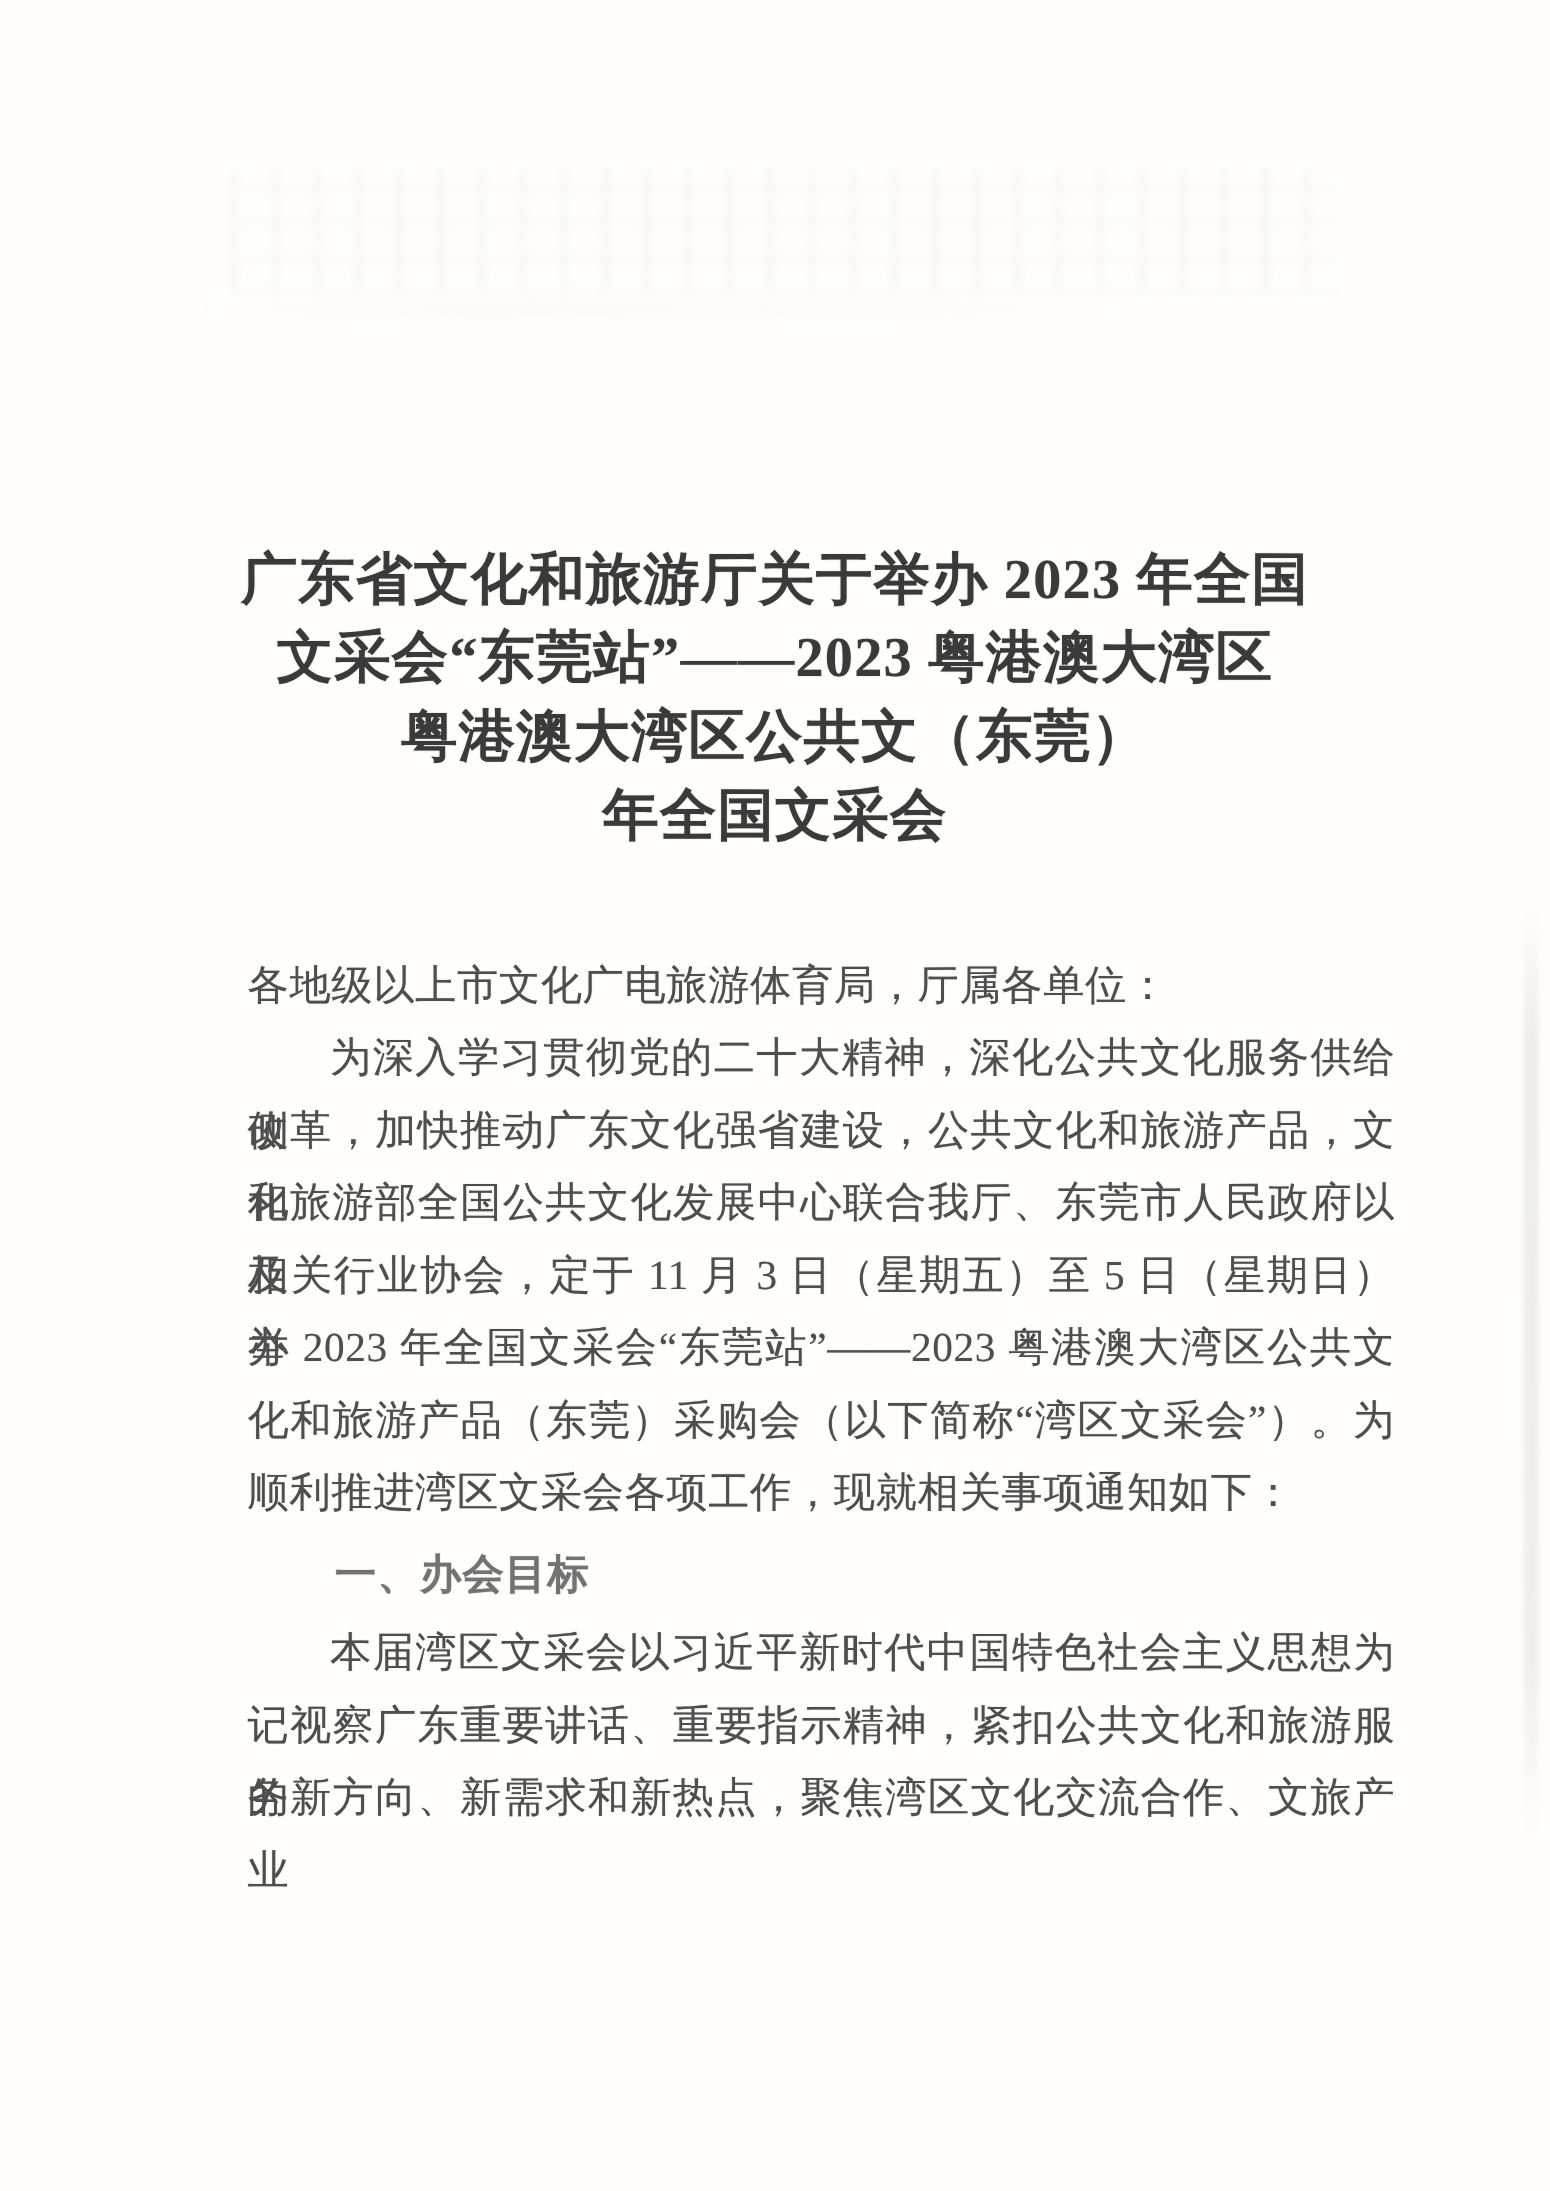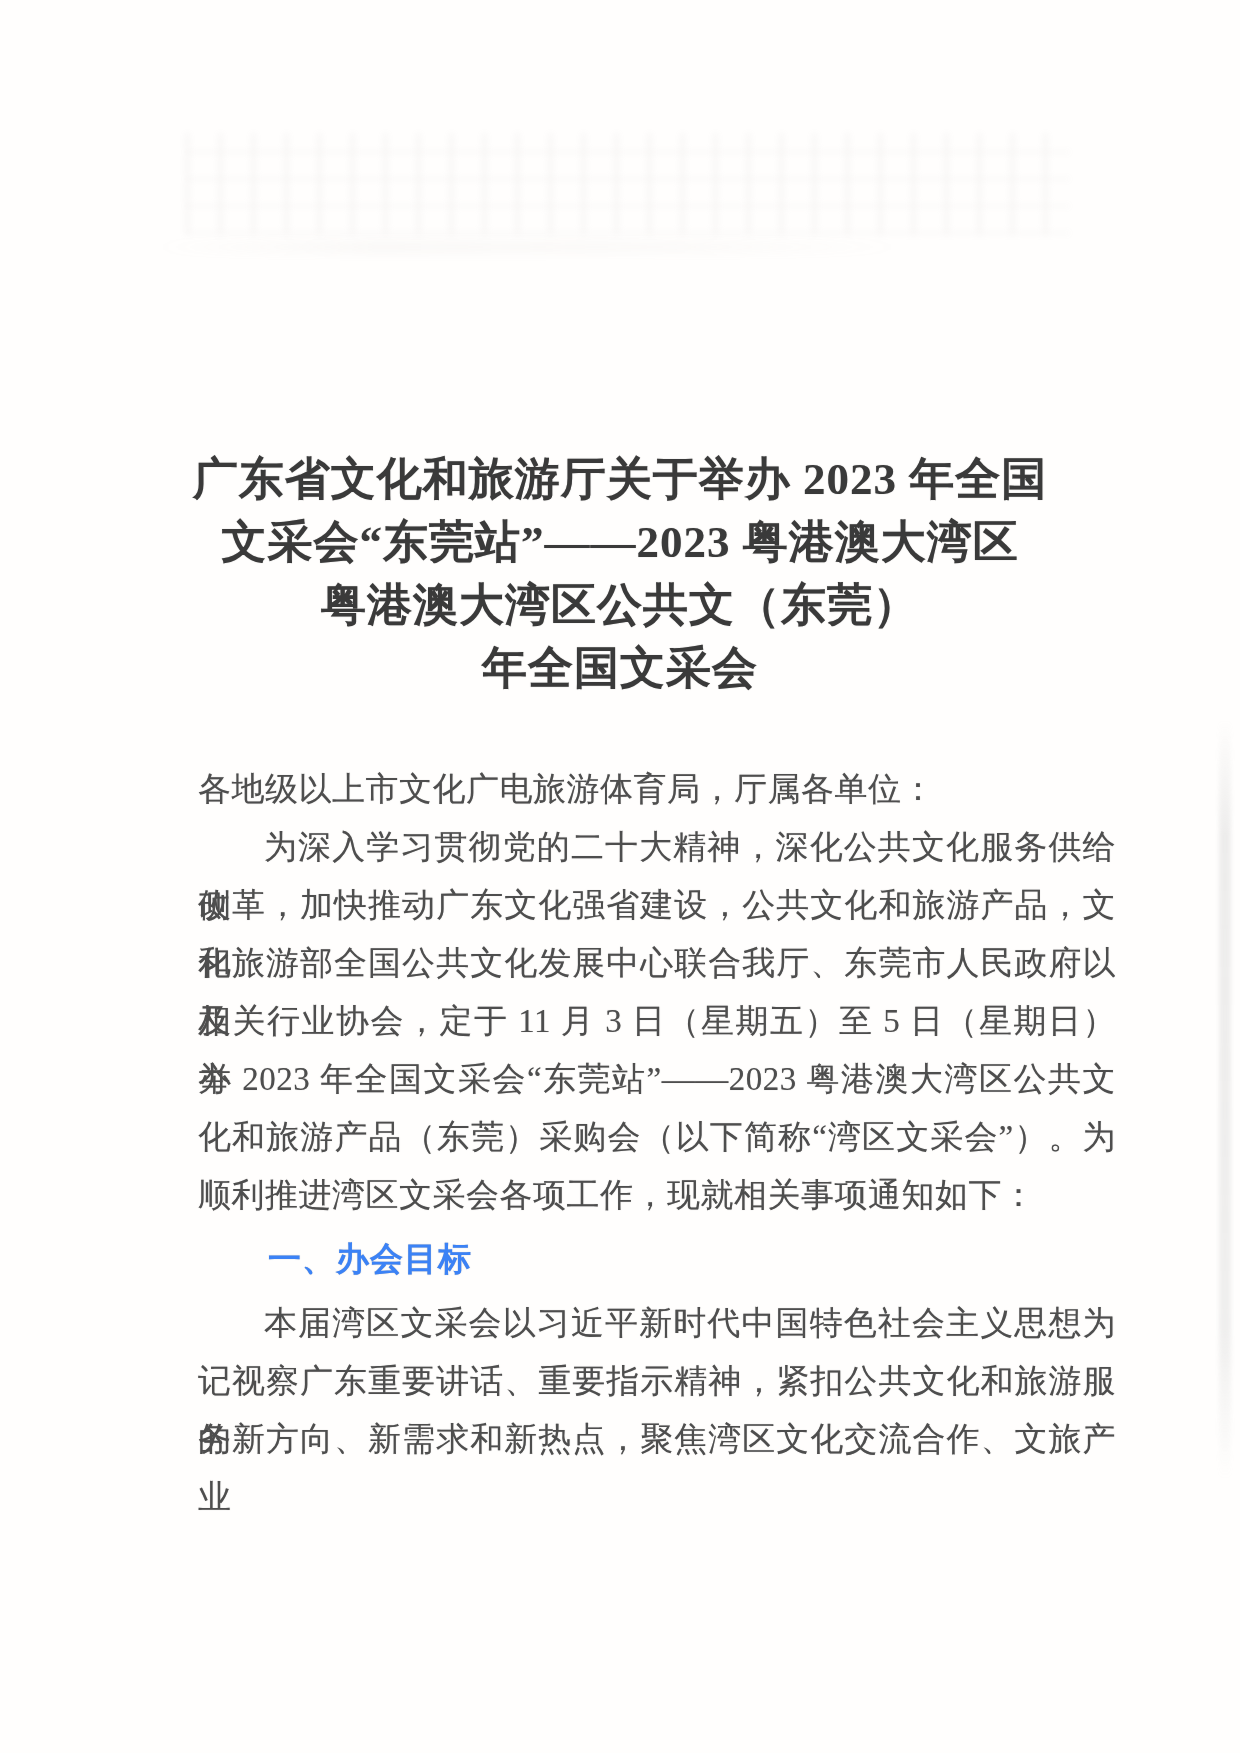--- a/index.html
+++ b/index.html
@@ -49,21 +49,21 @@
     width: 12px;
     height: 760px;
     background: linear-gradient(180deg, transparent, rgba(185,185,185,.45) 15%, rgba(185,185,185,.40) 80%, transparent);
     filter: blur(2px);
     opacity: .55;
   }
 
   .title-block {
     position: absolute;
     left: 0;
-    top: 448px;
+    top: 432px;
     width: 1240px;
     text-align: center;
   }
   .title-line {
     font-size: 45px;
     line-height: 63px;
     font-weight: bold;
     color: #3a3a3a;
     letter-spacing: 1px;
     text-shadow: 0 0 1px rgba(70,70,70,.45);
@@ -96,21 +96,21 @@
     text-indent: 66px;
   }
   .section-heading {
     height: 58px;
     line-height: 58px;
     margin: 6px 0;
     padding-left: 70px;
     font-family: "Liberation Sans", "DejaVu Sans", sans-serif;
     font-weight: 700;
     font-size: 33px;
-    color: #3b82f6;
+    color: #737373;
     letter-spacing: 1px;
     text-shadow: 0 0 1px rgba(70,70,70,.4);
   }
 </style>
 </head>
 <body>
 
 <div class="page">
 
   <div class="ghost-letterhead"></div>

